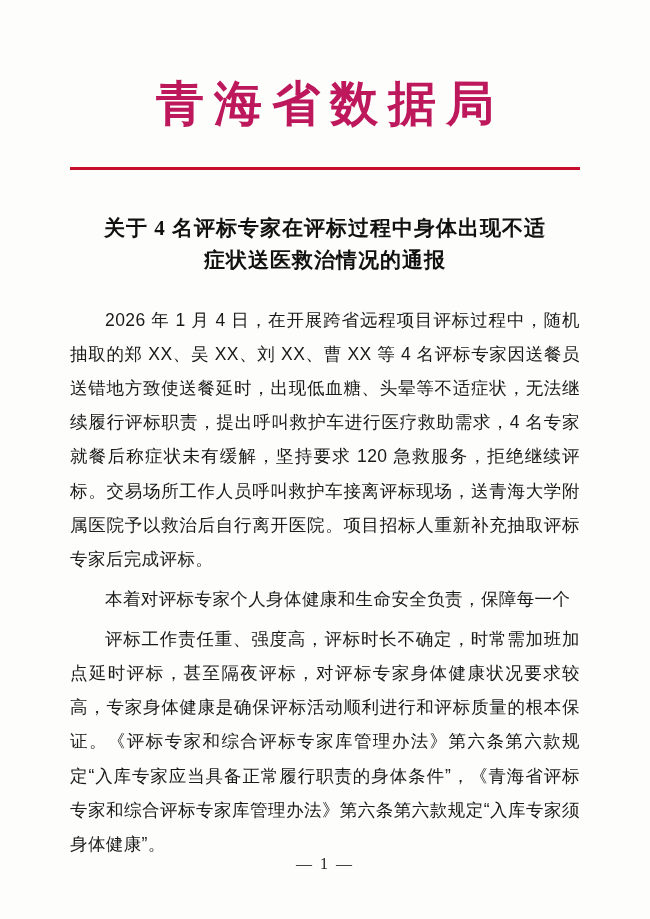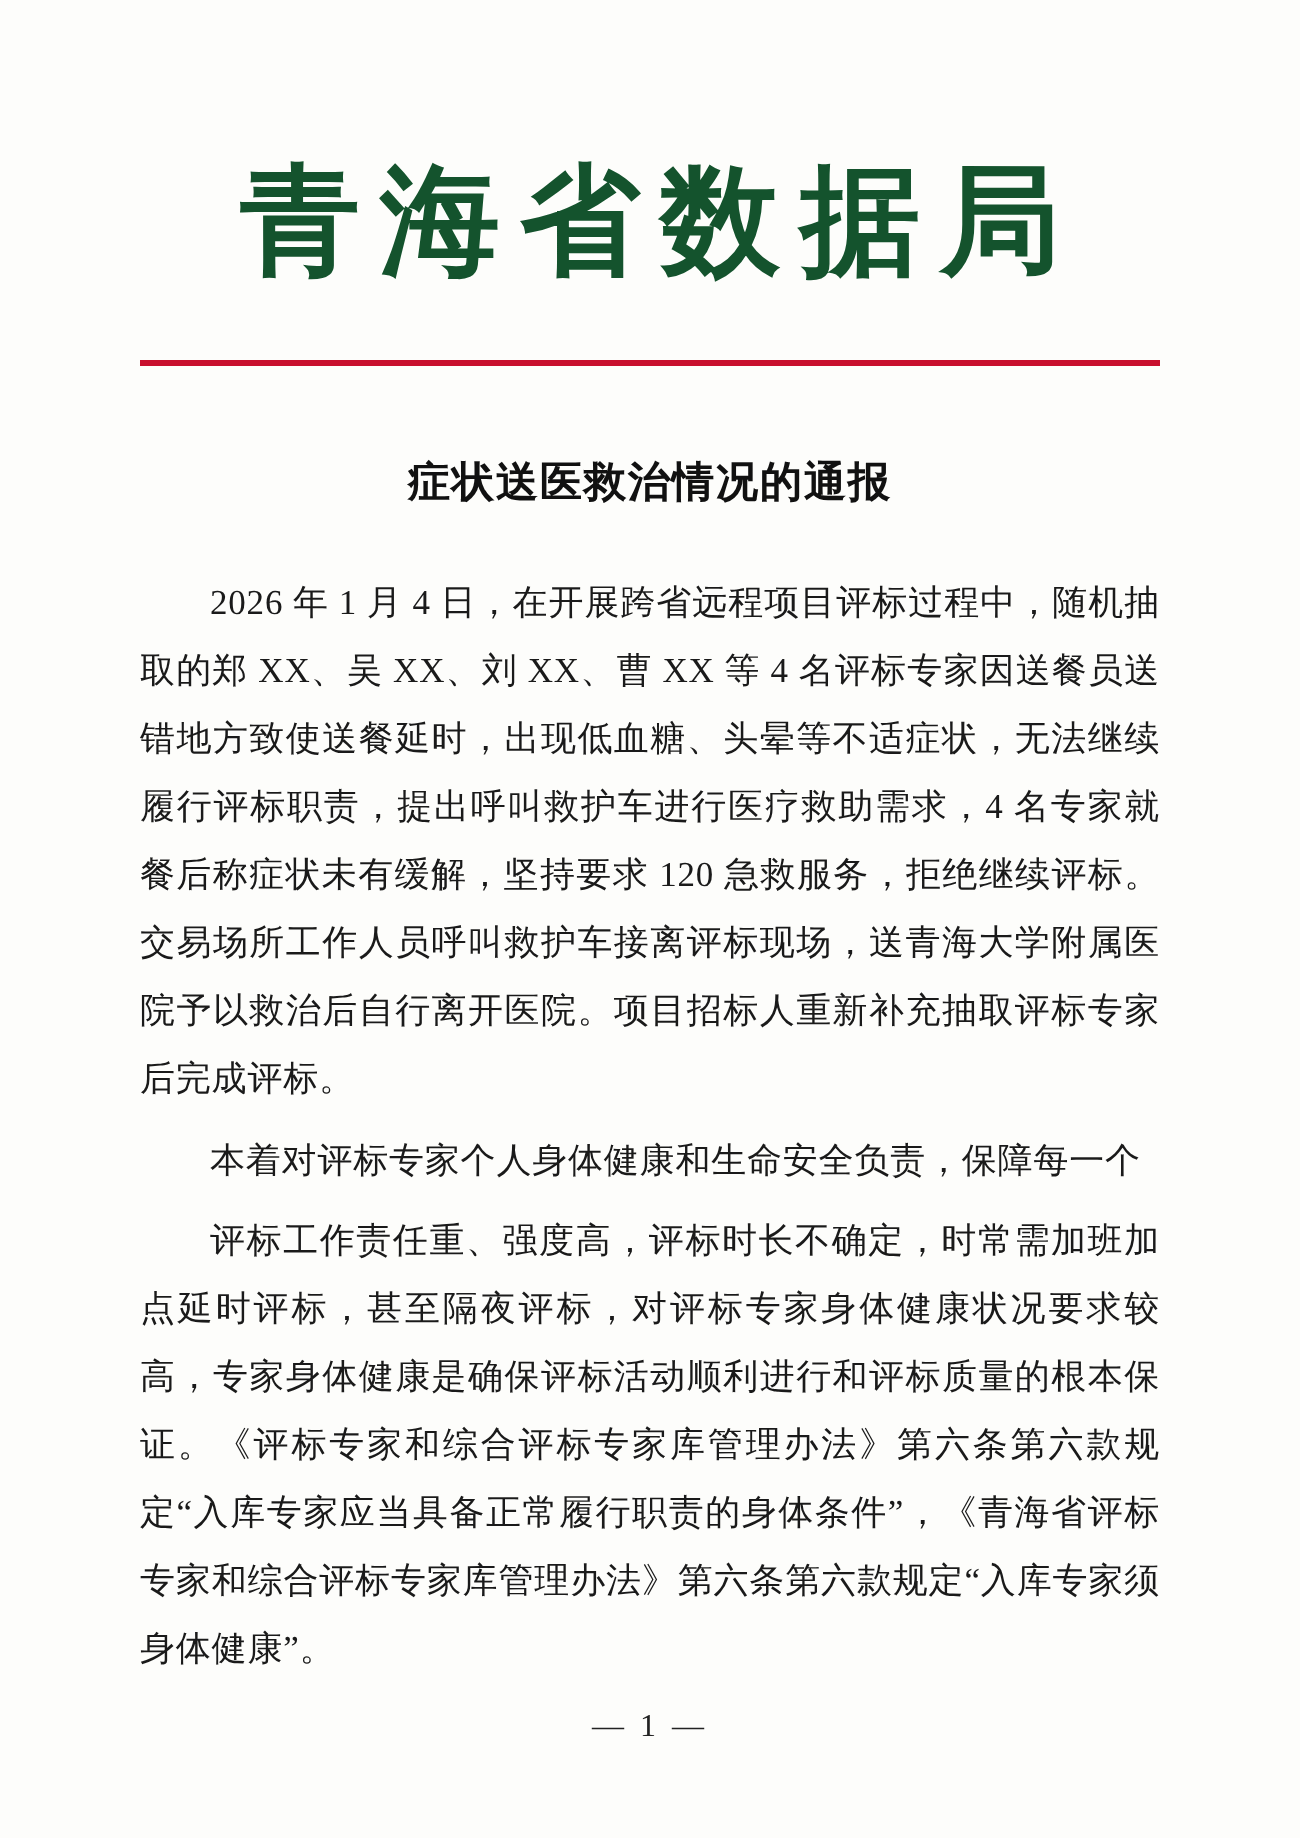--- a/index.html
+++ b/index.html
@@ -19,24 +19,24 @@
     height: 919px;
     background: #fdfdfb;
     box-sizing: border-box;
     padding: 0 70px;
   }
   .letterhead {
     text-align: center;
     padding-top: 78px;
   }
   .letterhead-title {
-    color: #14532d;
+    color: #be185d;
     font-family: "Liberation Serif", serif;
     font-weight: bold;
-    font-size: 60px;
+    font-size: 48px;
     letter-spacing: 10px;
     line-height: 1.1;
     white-space: nowrap;
     text-indent: 10px;
   }
   .letterhead-rule {
     margin-top: 36px;
     height: 3px;
     background: #c8102e;
     width: 100%;
@@ -51,21 +51,21 @@
     color: #111111;
     letter-spacing: 1px;
   }
   .doc-title .line {
     display: block;
   }
   .body-text {
     margin-top: 26px;
   }
   .para {
-    font-family: Liberation Serif, serif;
+    font-family: Liberation Sans, sans-serif;
     font-size: 17.5px;
     line-height: 1.95;
     color: #1a1a1a;
     text-align: justify;
     text-justify: inter-ideograph;
     text-indent: 2em;
     margin: 0 0 6px 0;
     letter-spacing: 0.4px;
   }
   .page-number {
@@ -84,20 +84,21 @@
 <body>
 
 <div class="page">
 
   <div class="letterhead">
     <div class="letterhead-title">青海省数据局</div>
     <div class="letterhead-rule"></div>
   </div>
 
   <div class="doc-title">
+    <span class="line">关于 4 名评标专家在评标过程中身体出现不适</span>
     <span class="line">症状送医救治情况的通报</span>
   </div>
 
   <div class="body-text">
     <p class="para">2026 年 1 月 4 日，在开展跨省远程项目评标过程中，随机抽取的郑 XX、吴 XX、刘 XX、曹 XX 等 4 名评标专家因送餐员送错地方致使送餐延时，出现低血糖、头晕等不适症状，无法继续履行评标职责，提出呼叫救护车进行医疗救助需求，4 名专家就餐后称症状未有缓解，坚持要求 120 急救服务，拒绝继续评标。交易场所工作人员呼叫救护车接离评标现场，送青海大学附属医院予以救治后自行离开医院。项目招标人重新补充抽取评标专家后完成评标。</p>
     <p class="para">本着对评标专家个人身体健康和生命安全负责，保障每一个</p>
     <p class="para">评标工作责任重、强度高，评标时长不确定，时常需加班加点延时评标，甚至隔夜评标，对评标专家身体健康状况要求较高，专家身体健康是确保评标活动顺利进行和评标质量的根本保证。《评标专家和综合评标专家库管理办法》第六条第六款规定“入库专家应当具备正常履行职责的身体条件”，《青海省评标专家和综合评标专家库管理办法》第六条第六款规定“入库专家须身体健康”。</p>
   </div>
 
   <div class="page-number">— 1 —</div>

